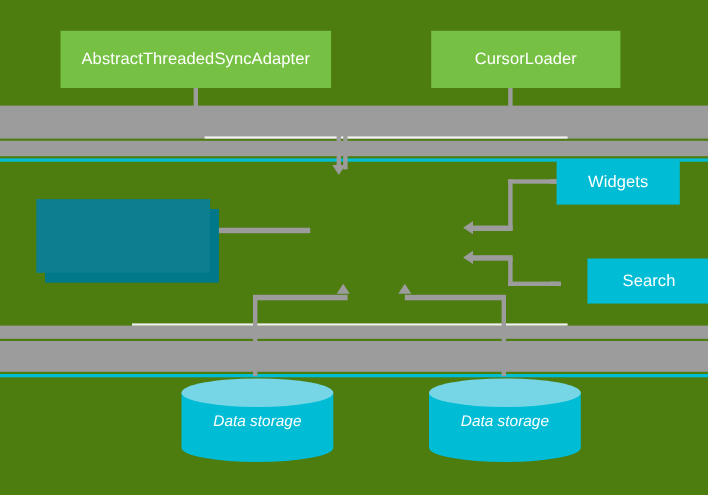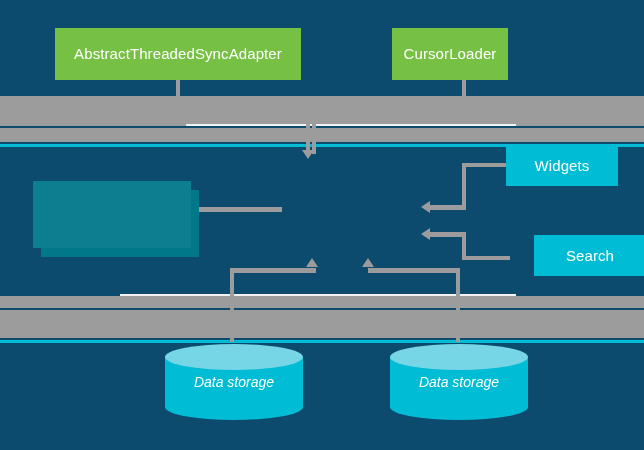--- a/index.html
+++ b/index.html
@@ -4,21 +4,21 @@
 <style>
   html, body {
     margin: 0;
     padding: 0;
     background: #000;
   }
   #canvas {
     position: relative;
     width: 644px;
     height: 450px;
-    background: #0c4a6e;
+    background: #4d7c0f;
     overflow: hidden;
     font-family: "Liberation Sans", sans-serif;
   }
 
   
   .node {
     position: absolute;
     display: flex;
     align-items: center;
     justify-content: center;
@@ -179,21 +179,21 @@
   <div class="arrow-up" style="left:306px; top:258px;"></div>
 
   <div class="conn" style="left:456px; top:272px; width:4px;  height:70px;"></div>
   <div class="conn" style="left:368px; top:268px; width:92px; height:5px;"></div>
   <div class="arrow-up" style="left:362px; top:258px;"></div>
 
   <div class="node green" style="left:55px; top:28px; width:246px; height:52px;">
     <span>AbstractThreadedSyncAdapter</span>
   </div>
 
-  <div class="node green" style="left:392px; top:28px; width:116px; height:52px;">
+  <div class="node green" style="left:392px; top:28px; width:172px; height:52px;">
     <span>CursorLoader</span>
   </div>
 
   <div class="stack-layer" style="left:41px; top:190px; width:158px; height:67px;"></div>
   <div class="stack-layer l2" style="left:33px; top:181px; width:158px; height:67px;"></div>
 
 
   <div class="node cyan" style="left:506px; top:145px; width:112px; height:41px;">
     <span>Widgets</span>
   </div>

